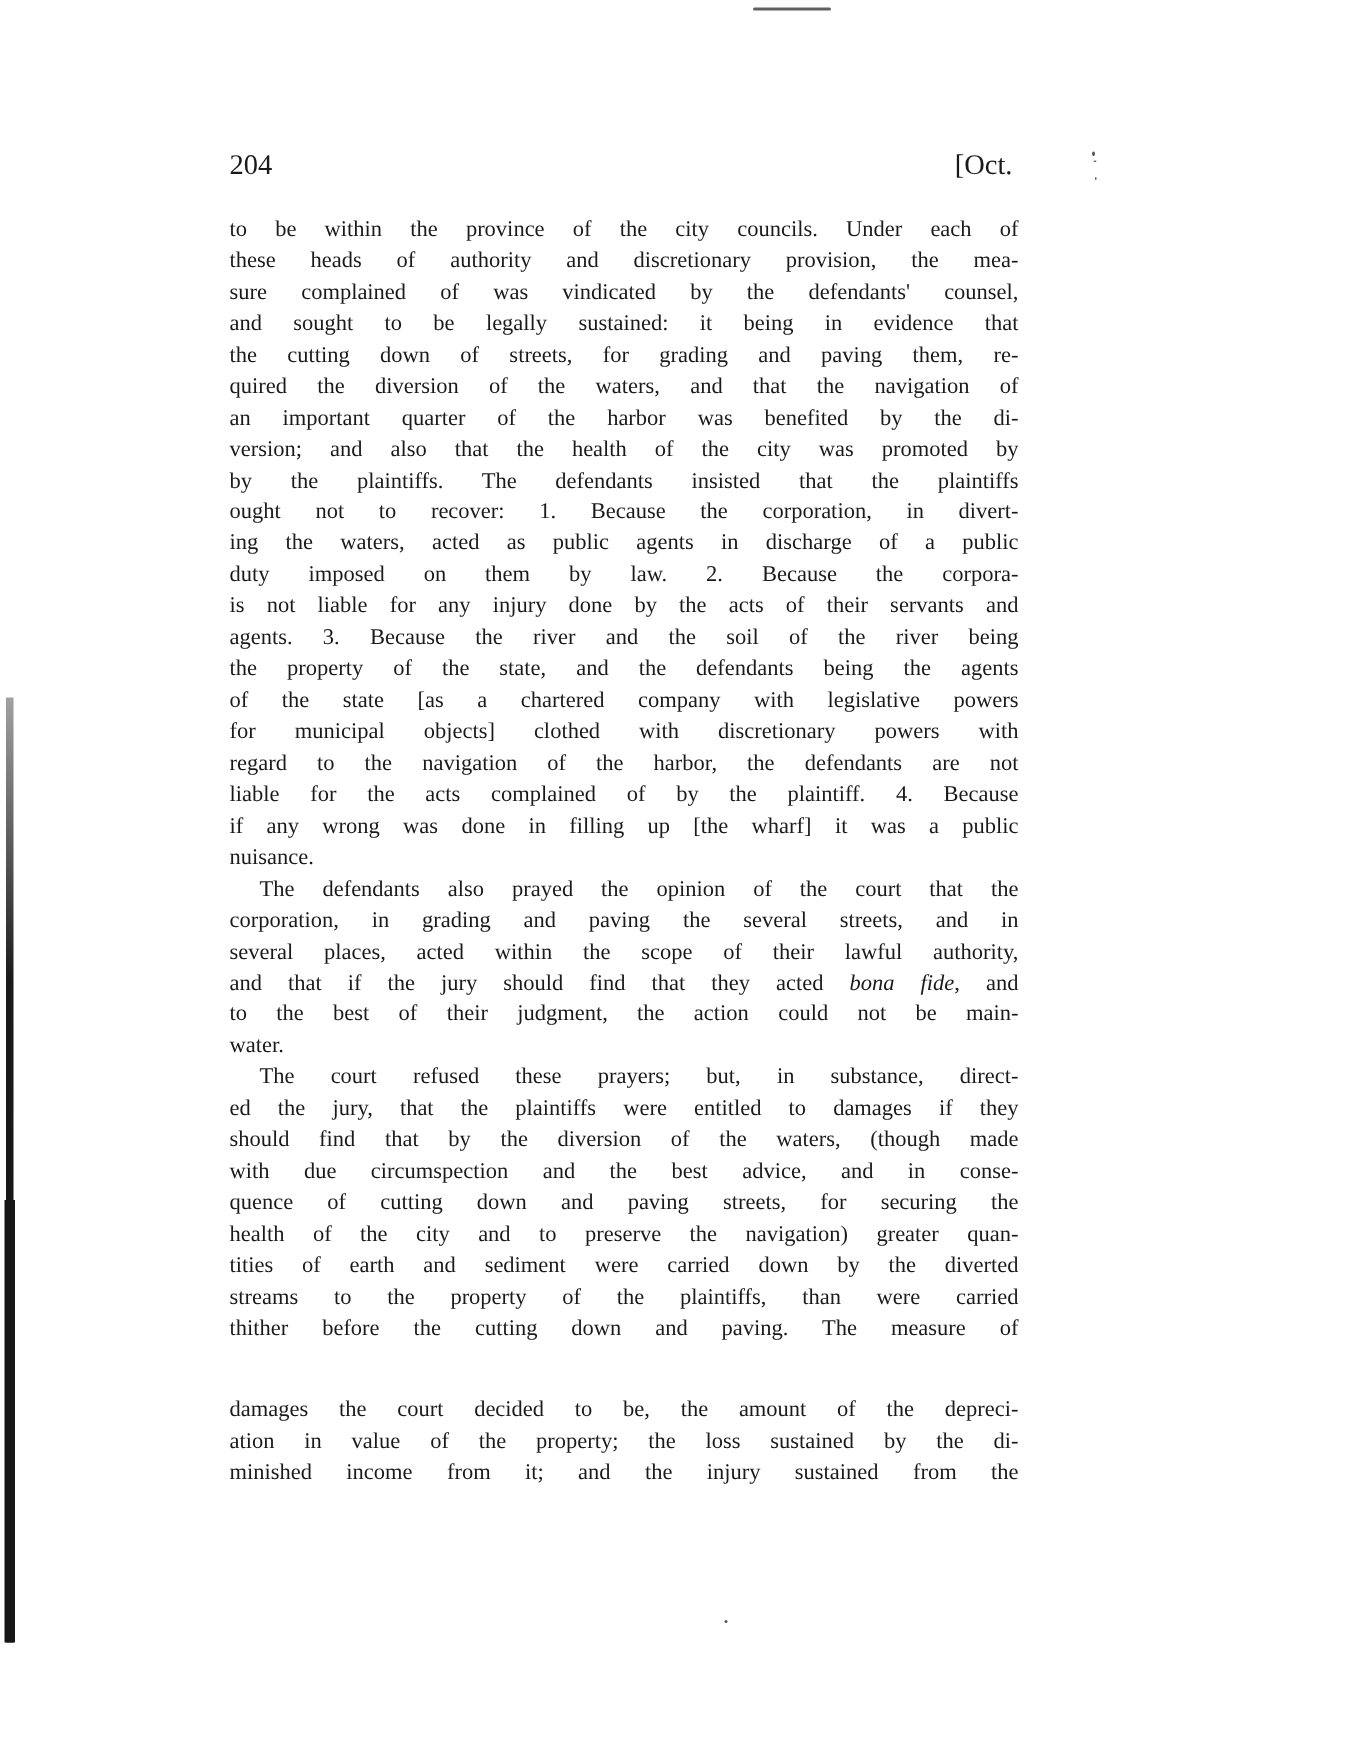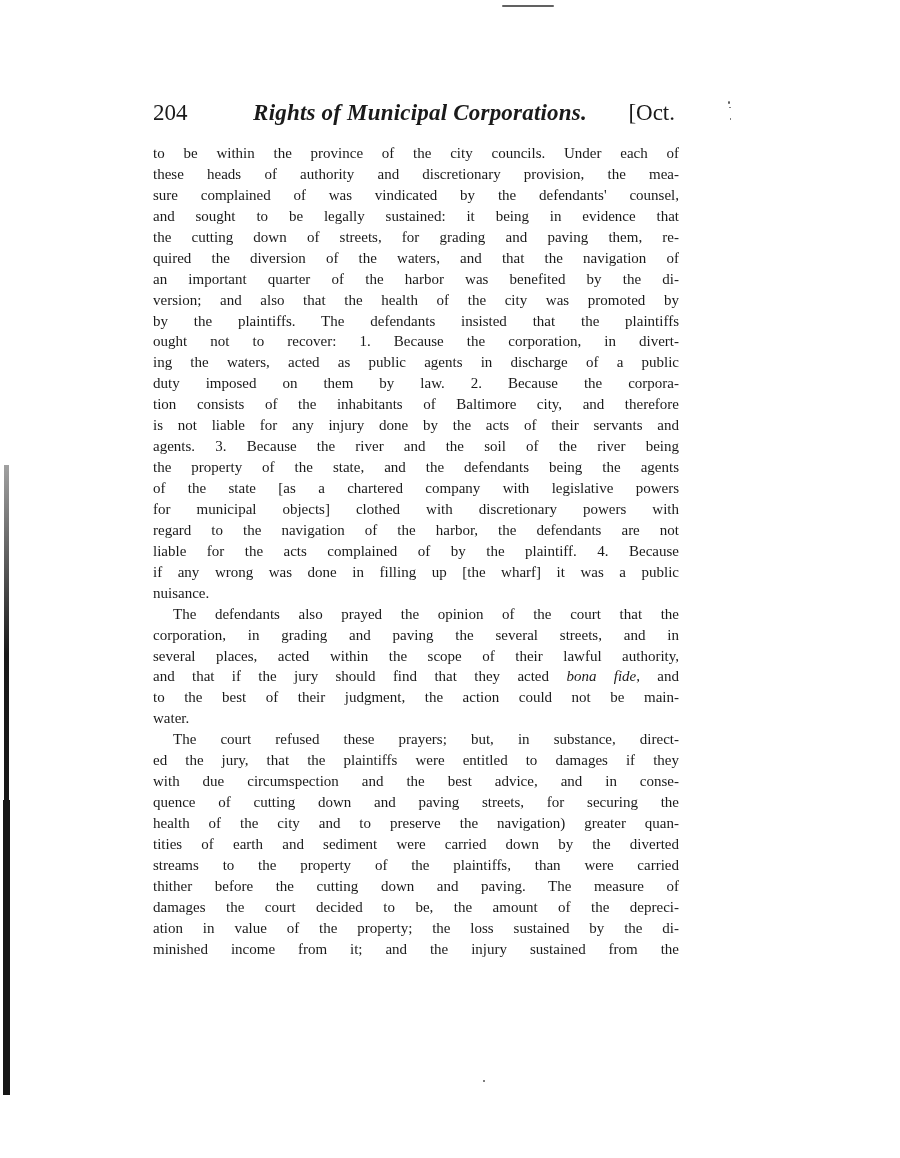--- a/index.html
+++ b/index.html
@@ -41,21 +41,21 @@
       height: 295px;
       background: #161616;
     }
     .speck { position: absolute; background: #555; border-radius: 50%; }
     .header {
       position: absolute;
       left: 153px;
       top: 100px;
       width: 526px;
       height: 26px;
-      font-size: 23px;
+      font-size: 19px;
     }
     .page-number {
       position: absolute;
       left: 0;
       top: 0;
     }
     .running-title {
       position: absolute;
       left: 0;
       right: 0;
@@ -101,57 +101,56 @@
 <div class="top-rule"></div>
 <div class="binding-edge"></div>
 <div class="binding-edge-wide"></div>
 <div class="speck" style="left:728px;top:101px;width:2px;height:3px;"></div>
 <div class="speck" style="left:729px;top:107px;width:2px;height:1px;"></div>
 <div class="speck" style="left:730px;top:118px;width:1px;height:2px;"></div>
 <div class="speck" style="left:483px;top:1080px;width:2px;height:2px;"></div>
 
 <div class="header">
   <span class="page-number">204</span>
-  <span class="running-title">Rights of Municipal Corporations.</span>
   <span class="running-month">[Oct.</span>
 </div>
 
 <div class="body-text" id="body-text">
     <div class="line" style="white-space: normal;">to be within the province of the city councils.   Under each of</div>
     <div class="line" style="white-space: normal;">these heads of authority and discretionary provision, the mea-</div>
     <div class="line" style="white-space: normal;">sure complained of was vindicated by the defendants' counsel,</div>
     <div class="line" style="white-space: normal;">and sought to be legally sustained: it being in evidence that</div>
     <div class="line" style="white-space: normal;">the cutting down of streets, for grading and paving them, re-</div>
     <div class="line" style="white-space: normal;">quired the diversion of the waters, and that the navigation of</div>
     <div class="line" style="white-space: normal;">an important quarter of the harbor was benefited by the di-</div>
     <div class="line" style="white-space: normal;">version; and also that the health of the city was promoted by</div>
     <div class="line" style="white-space: normal;">by the plaintiffs.  The defendants insisted that the plaintiffs</div>
     <div class="line" style="white-space: normal;">ought not to recover:  1. Because the corporation, in divert-</div>
     <div class="line" style="white-space: normal;">ing the waters, acted as public agents in discharge of a public</div>
     <div class="line" style="white-space: normal;">duty imposed on them by law.  2. Because the corpora-</div>
-    <div class="line" style="white-space: normal;">tion consists of the inhabitants of Baltimore city, and therefore</div>
     <div class="line" style="white-space: normal;">is not liable for any injury done by the acts of their servants and</div>
     <div class="line" style="white-space: normal;">agents.  3. Because the river and the soil of the river being</div>
     <div class="line" style="white-space: normal;">the property of the state, and the defendants being the agents</div>
     <div class="line" style="white-space: normal;">of the state [as a chartered company with legislative powers</div>
     <div class="line" style="white-space: normal;">for municipal objects] clothed with discretionary powers with</div>
     <div class="line" style="white-space: normal;">regard to the navigation of the harbor, the defendants are not</div>
     <div class="line" style="white-space: normal;">liable for the acts complained of by the plaintiff.  4. Because</div>
     <div class="line" style="white-space: normal;">if any wrong was done in filling up [the wharf] it was a public</div>
     <div class="line last" style="white-space: normal;">nuisance.</div>
     <div class="line indent" style="white-space: normal;">The defendants also prayed the opinion of the court that the</div>
     <div class="line" style="white-space: normal;">corporation, in grading and paving the several streets, and in</div>
     <div class="line" style="white-space: normal;">several places, acted within the scope of their lawful authority,</div>
     <div class="line" style="white-space: normal;"><span>and that if the jury should find that they acted </span><span class="it">bona fide</span><span>, and</span></div>
     <div class="line" style="white-space: normal; font-family: Liberation Serif, serif;">to the best of their judgment, the action could not be main-</div>
     <div class="line last" style="white-space: normal;">water.</div>
     <div class="line indent" style="white-space: normal;">The court refused these prayers; but, in substance, direct-</div>
     <div class="line" style="white-space: normal;">ed the jury, that the plaintiffs were entitled to damages if they</div>
+    <div class="line" style="white-space: normal;">should find that by the diversion of the waters, (though made</div>
     <div class="line" style="white-space: normal;">with due circumspection and the best advice, and in conse-</div>
     <div class="line" style="white-space: normal;">quence of cutting down and paving streets, for securing the</div>
     <div class="line" style="white-space: normal;">health of the city and to preserve the navigation) greater quan-</div>
     <div class="line" style="white-space: normal;">tities of earth and sediment were carried down by the diverted</div>
     <div class="line" style="white-space: normal;">streams to the property of the plaintiffs, than were carried</div>
     <div class="line" style="white-space: normal;">thither before the cutting down and paving.  The measure of</div>
-    <div class="line" style="white-space: normal;">damages the court decided to be, the amount of the depreci-</div>
+    <div class="line" style="white-space: normal; margin-top: 33px;">damages the court decided to be, the amount of the depreci-</div>
     <div class="line" style="white-space: normal;">ation in value of the property; the loss sustained by the di-</div>
     <div class="line" style="white-space: normal;">minished income from it; and the injury sustained from the</div>
   </div>
 
 </body></html>

